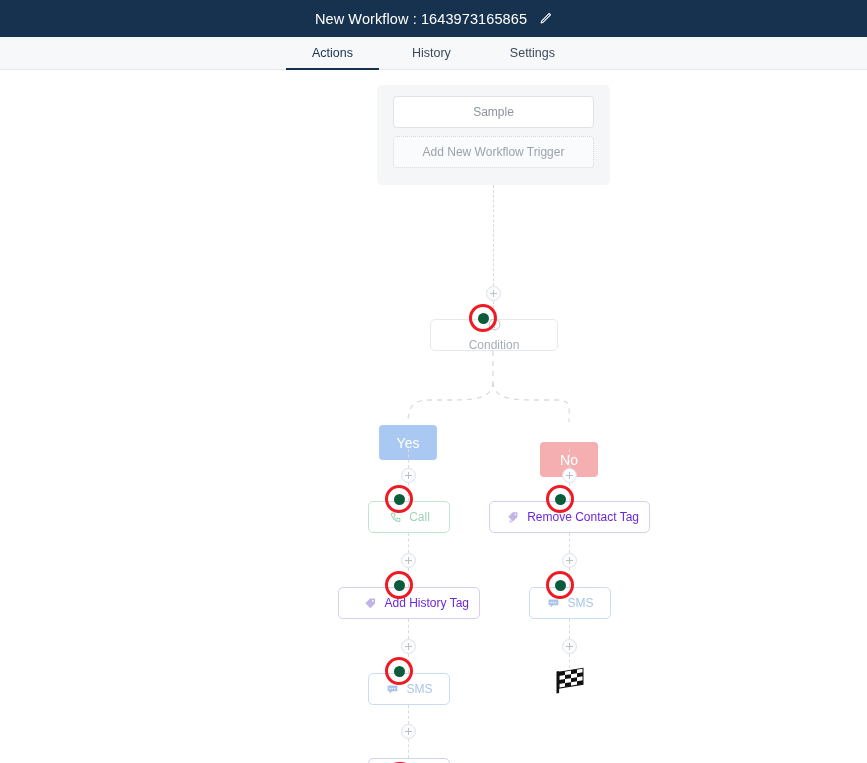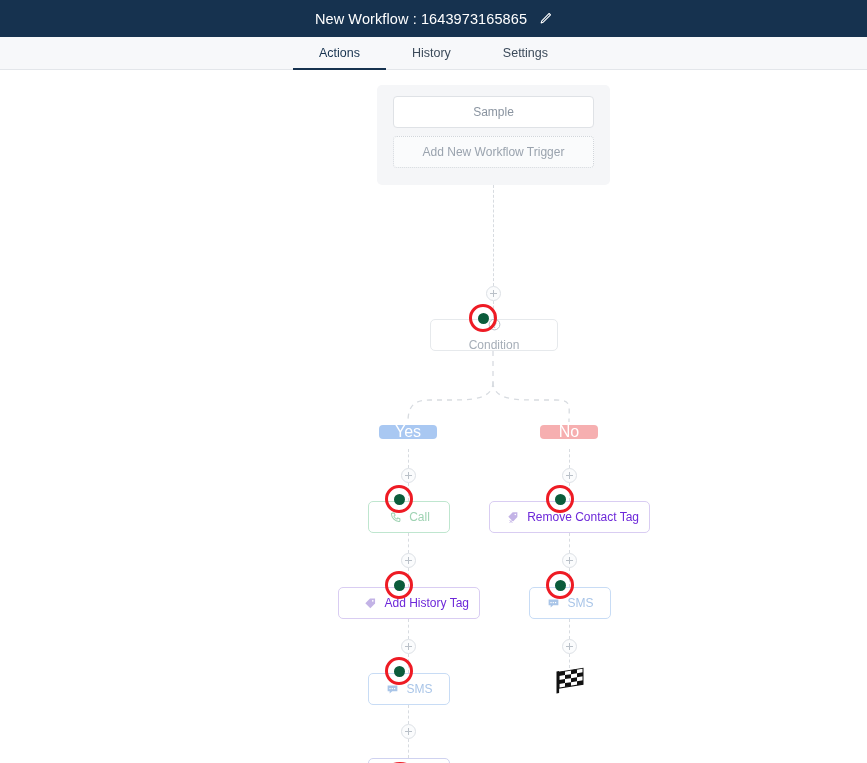--- a/index.html
+++ b/index.html
@@ -32,21 +32,21 @@
   }
   .edit-pencil svg { display: block; }
 
   
   .tabbar {
     position: relative;
     width: 867px; height: 33px;
     background: #f7f8fa;
     border-bottom: 1px solid #e3e6ea;
     display: flex; align-items: stretch; justify-content: center;
-    gap: 0;
+    gap: 7px;
   }
   .tab {
     padding: 0 26px;
     display: flex; align-items: center; justify-content: center;
     font-size: 12.5px;
     color: #3b4a5a;
     cursor: pointer;
     border-bottom: 2px solid transparent;
     margin-bottom: -1px;
   }
@@ -132,24 +132,24 @@
   .node .n-icon { display: flex; align-items: center; justify-content: center; width: 14px; height: 14px; }
   .node.cond  { border-color: #e6e9ec; color: #a6aeb8; flex-direction: column; }
   .node.call  { border-color: #bfe6cf; color: #9fd3b3; }
   .node.tag   { border-color: #d9cdf2; color: #6d28d9; justify-content: flex-end; }
   .node.sms   { border-color: #c8dcf5; color: #a9c5e8; }
   .node.goto  { border-color: #cfd2f0; color: #b3b7e2; }
 
   
   .badge {
     position: absolute;
-    width: 58px; height: 14px;
+    width: 58px; height: 35px;
     border-radius: 4px;
     display: flex; align-items: center; justify-content: center;
-    font-size: 16px; color: #ffffff;
+    font-size: 14px; color: #ffffff;
     cursor: pointer;
   }
   .badge.yes { background: #a9c8f2; }
   .badge.no  { background: #f6afb0; }
 
   
   .endflag {
     position: absolute;
     width: 34px; height: 28px;
     display: flex; align-items: center; justify-content: center;
@@ -228,21 +228,21 @@
   <svg style="position:absolute; left:0; top:0; width:867px; height:693px; pointer-events:none;">
     <path d="M493,281 L493,312" fill="none" stroke="#d7dbe0" stroke-width="1.3" stroke-dasharray="5,5"></path>
     <path d="M493,312 C493,330 470,330 448,330 L430,330 C414,330 408,336 408,352" fill="none" stroke="#d7dbe0" stroke-width="1.3" stroke-dasharray="5,5"></path>
     <path d="M493,312 C493,330 516,330 538,330 L556,330 C572,330 569,336 569,352" fill="none" stroke="#d7dbe0" stroke-width="1.3" stroke-dasharray="5,5"></path>
   </svg>
 
   <div class="badge yes" style="left:379px; top:355px;">
     <span>Yes</span>
   </div>
 
-  <div class="badge no" style="left:540px; top:355px;">
+  <div class="badge no" style="left:540px; top:372px;">
     <span>No</span>
   </div>
 
   <div class="vline" style="left:408px; top:379px; height:19px;"></div>
   <div class="plus" style="left:401px; top:398px;"></div>
   <div class="vline" style="left:408px; top:413px; height:18px;"></div>
 
   <div class="node call" style="left:368px; top:431px; width:82px;">
     <span class="n-icon">
       <svg width="13" height="13" viewBox="0 0 16 16">

